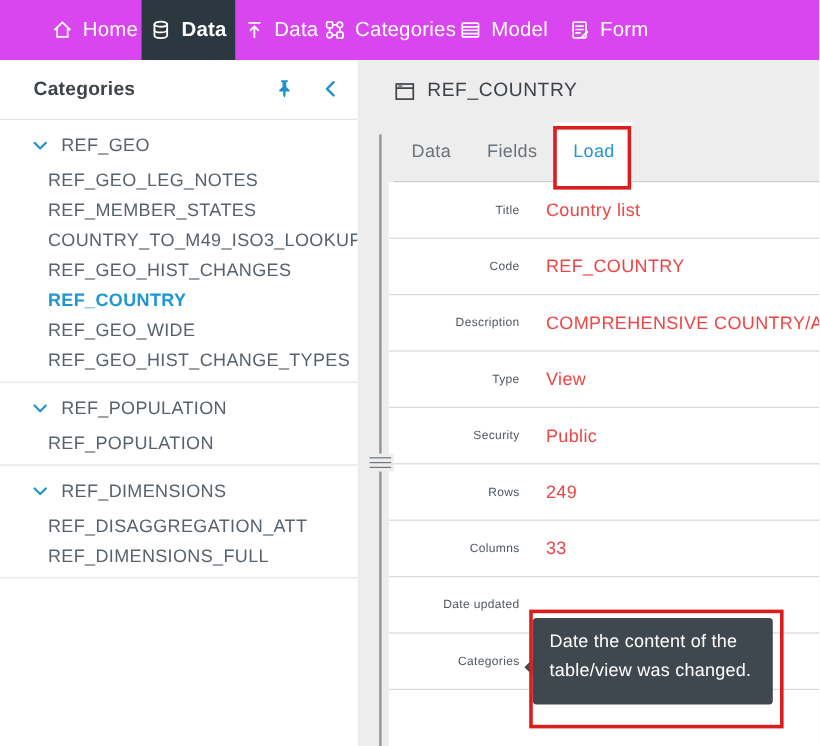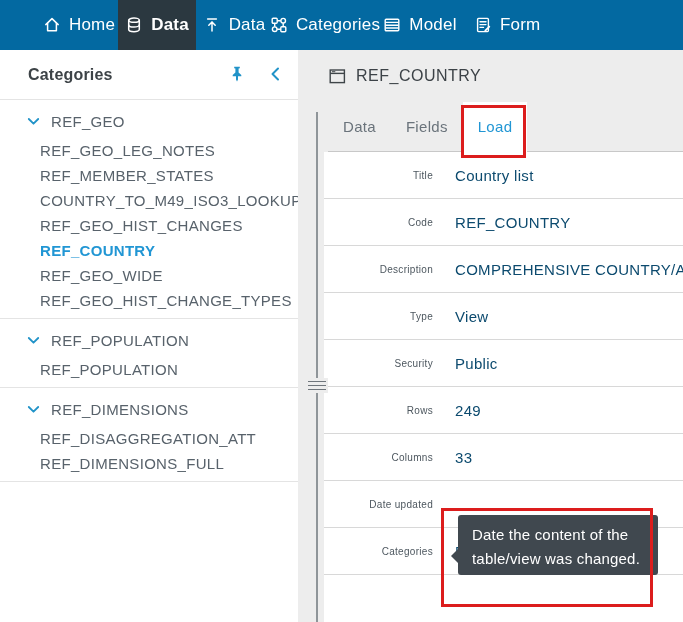--- a/index.html
+++ b/index.html
@@ -1,20 +1,20 @@
 <!DOCTYPE html>
 <html><head>
 <meta charset="utf-8">
 <style>
   html,body { margin:0; padding:0; background:#fff; }
   body { font-family:"Liberation Sans", sans-serif; }
   .screen { position:relative; width:683px; height:622px; background:#fff; overflow:hidden; }
 
   
-  .topnav { position:absolute; top:0; left:0; width:683px; height:50px; background:#0369a1;
+  .topnav { position:absolute; top:0; left:0; width:683px; height:50px; background:#d946ef;
             display:flex; align-items:stretch; padding-left:40px; box-sizing:border-box; color:#fff; }
   .nav-item { display:flex; align-items:center; justify-content:center; gap:8px;
               font-size:17px; letter-spacing:.2px; cursor:pointer; flex:none; white-space:nowrap; }
   .nav-item.active { background:#2b3840; font-weight:700; }
   .n1{width:78px}.n2{width:78px}.n3{width:76px}.n4{width:106px}.n5{width:84px}
   .n6{width:230px; justify-content:flex-start; padding-left:12px;}
   .nicon { display:flex; flex:none; }
 
   
   .sidebar { position:absolute; top:50px; left:0; width:298px; height:572px; background:#fff; overflow:hidden; }
@@ -42,26 +42,26 @@
   .main { position:absolute; top:50px; left:298px; width:385px; height:572px; background:#ededed; }
   .main-head { position:absolute; top:0; left:0; right:0; height:52px; display:flex; align-items:center; gap:9px; padding-left:30px; }
   .main-title { font-size:16px; color:#3c4247; letter-spacing:.5px; }
   .tabs { position:absolute; top:52px; left:30px; right:0; height:49px; border-bottom:1px solid #c8c8c8; display:flex; }
   .tab { padding:0 15px; line-height:49px; font-size:15px; color:#6a737b; letter-spacing:.3px; cursor:pointer; }
   .tab.active { background:#fff; color:#2196d4; height:53px; position:relative; z-index:2; }
 
   .rows { position:absolute; top:102px; left:26px; right:0; bottom:0; background:#fff; overflow:hidden; }
   .irow { height:46px; border-bottom:1px solid #d8d8d8; display:flex; align-items:center; }
   .ilabel { width:109px; text-align:right; font-size:10px; color:#4d575f; letter-spacing:.3px; flex:none; }
-  .ival { margin-left:22px; font-size:15px; color:#0c4a6e; letter-spacing:.3px; white-space:nowrap; overflow:hidden; }
-
-  
-  .tooltip { position:absolute; left:458px; top:515px; width:200px; box-sizing:border-box;
+  .ival { margin-left:22px; font-size:15px; color:#ef4444; letter-spacing:.3px; white-space:nowrap; overflow:hidden; }
+
+  
+  .tooltip { position:absolute; left:444px; top:515px; width:200px; box-sizing:border-box;
              background:#40484f; color:#fff; font-size:15px; line-height:24px; letter-spacing:.2px;
-             padding:8px 14px 4px; border-radius:3px; z-index:5; }
+             padding:8px 14px 16px; border-radius:3px; z-index:5; }
   .tooltip:before { content:""; position:absolute; left:-7px; top:34px;
                     border-top:7px solid transparent; border-bottom:7px solid transparent;
                     border-right:7px solid #40484f; }
 
   
   .ann { position:absolute; border:3px solid #dc1d1d; z-index:10; pointer-events:none; }
   .ann-tab { left:461px; top:105px; width:59px; height:47px; }
   .ann-tip { left:441px; top:508px; width:206px; height:93px; }
 </style>
 </head>

